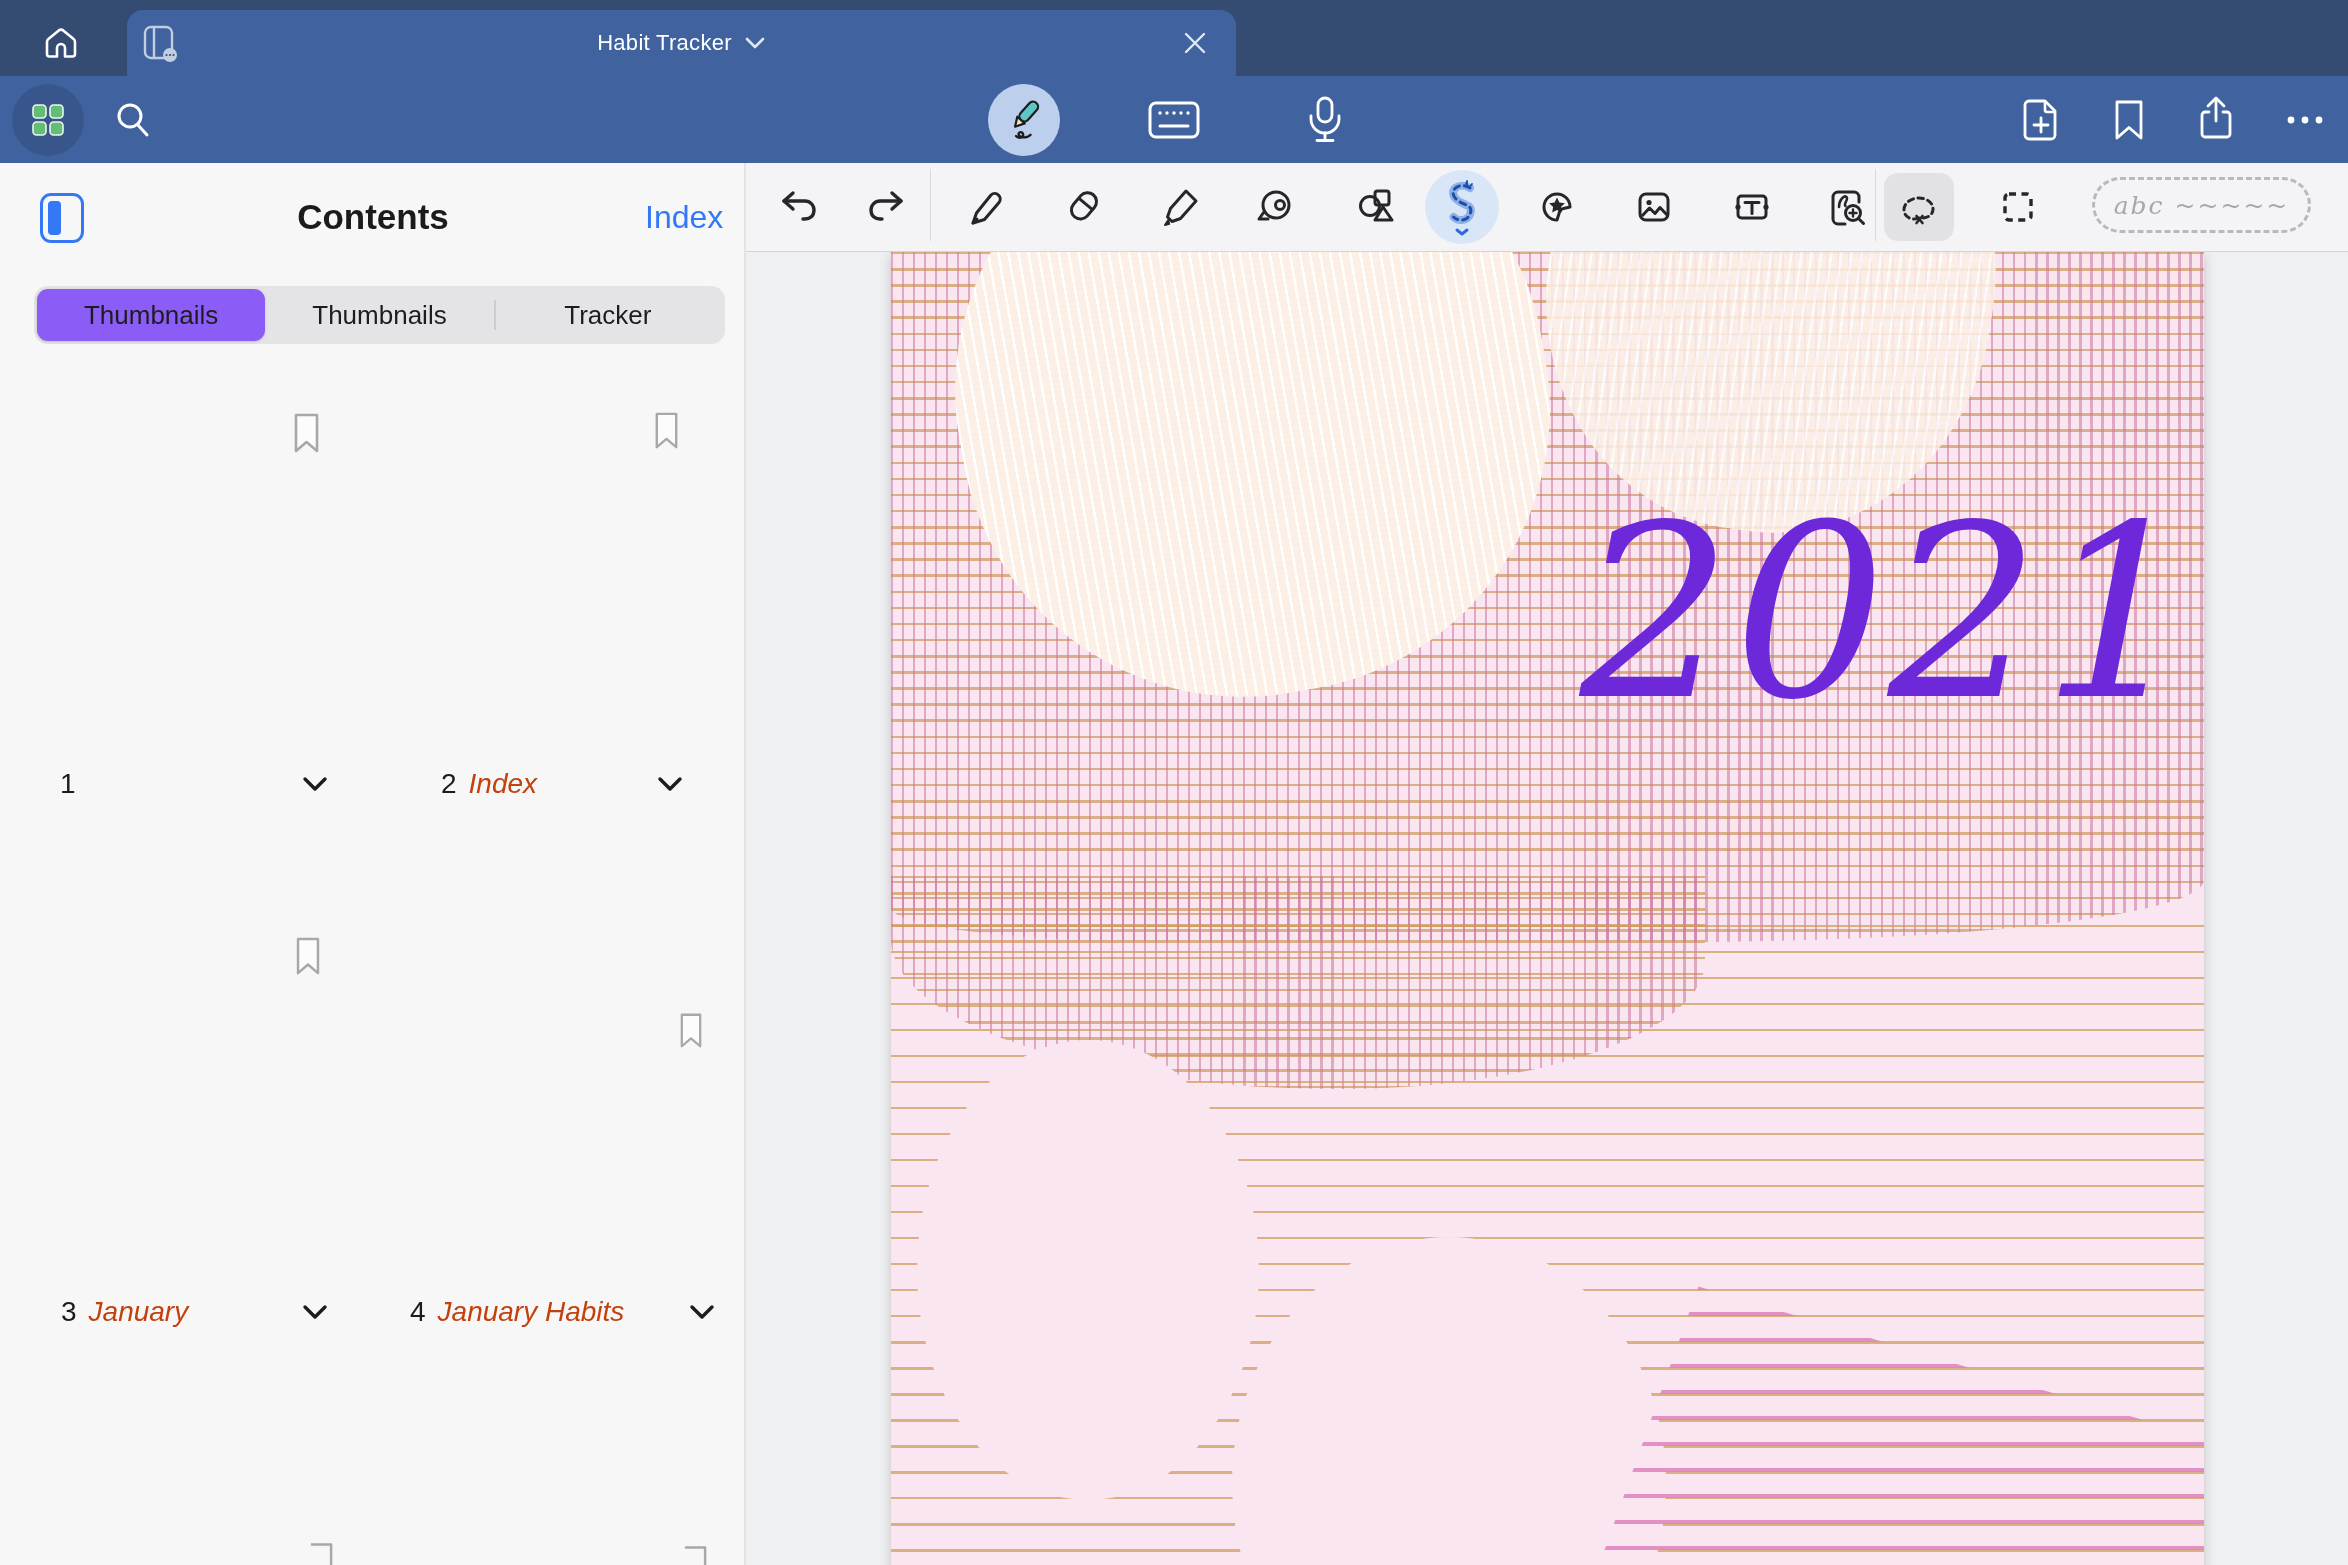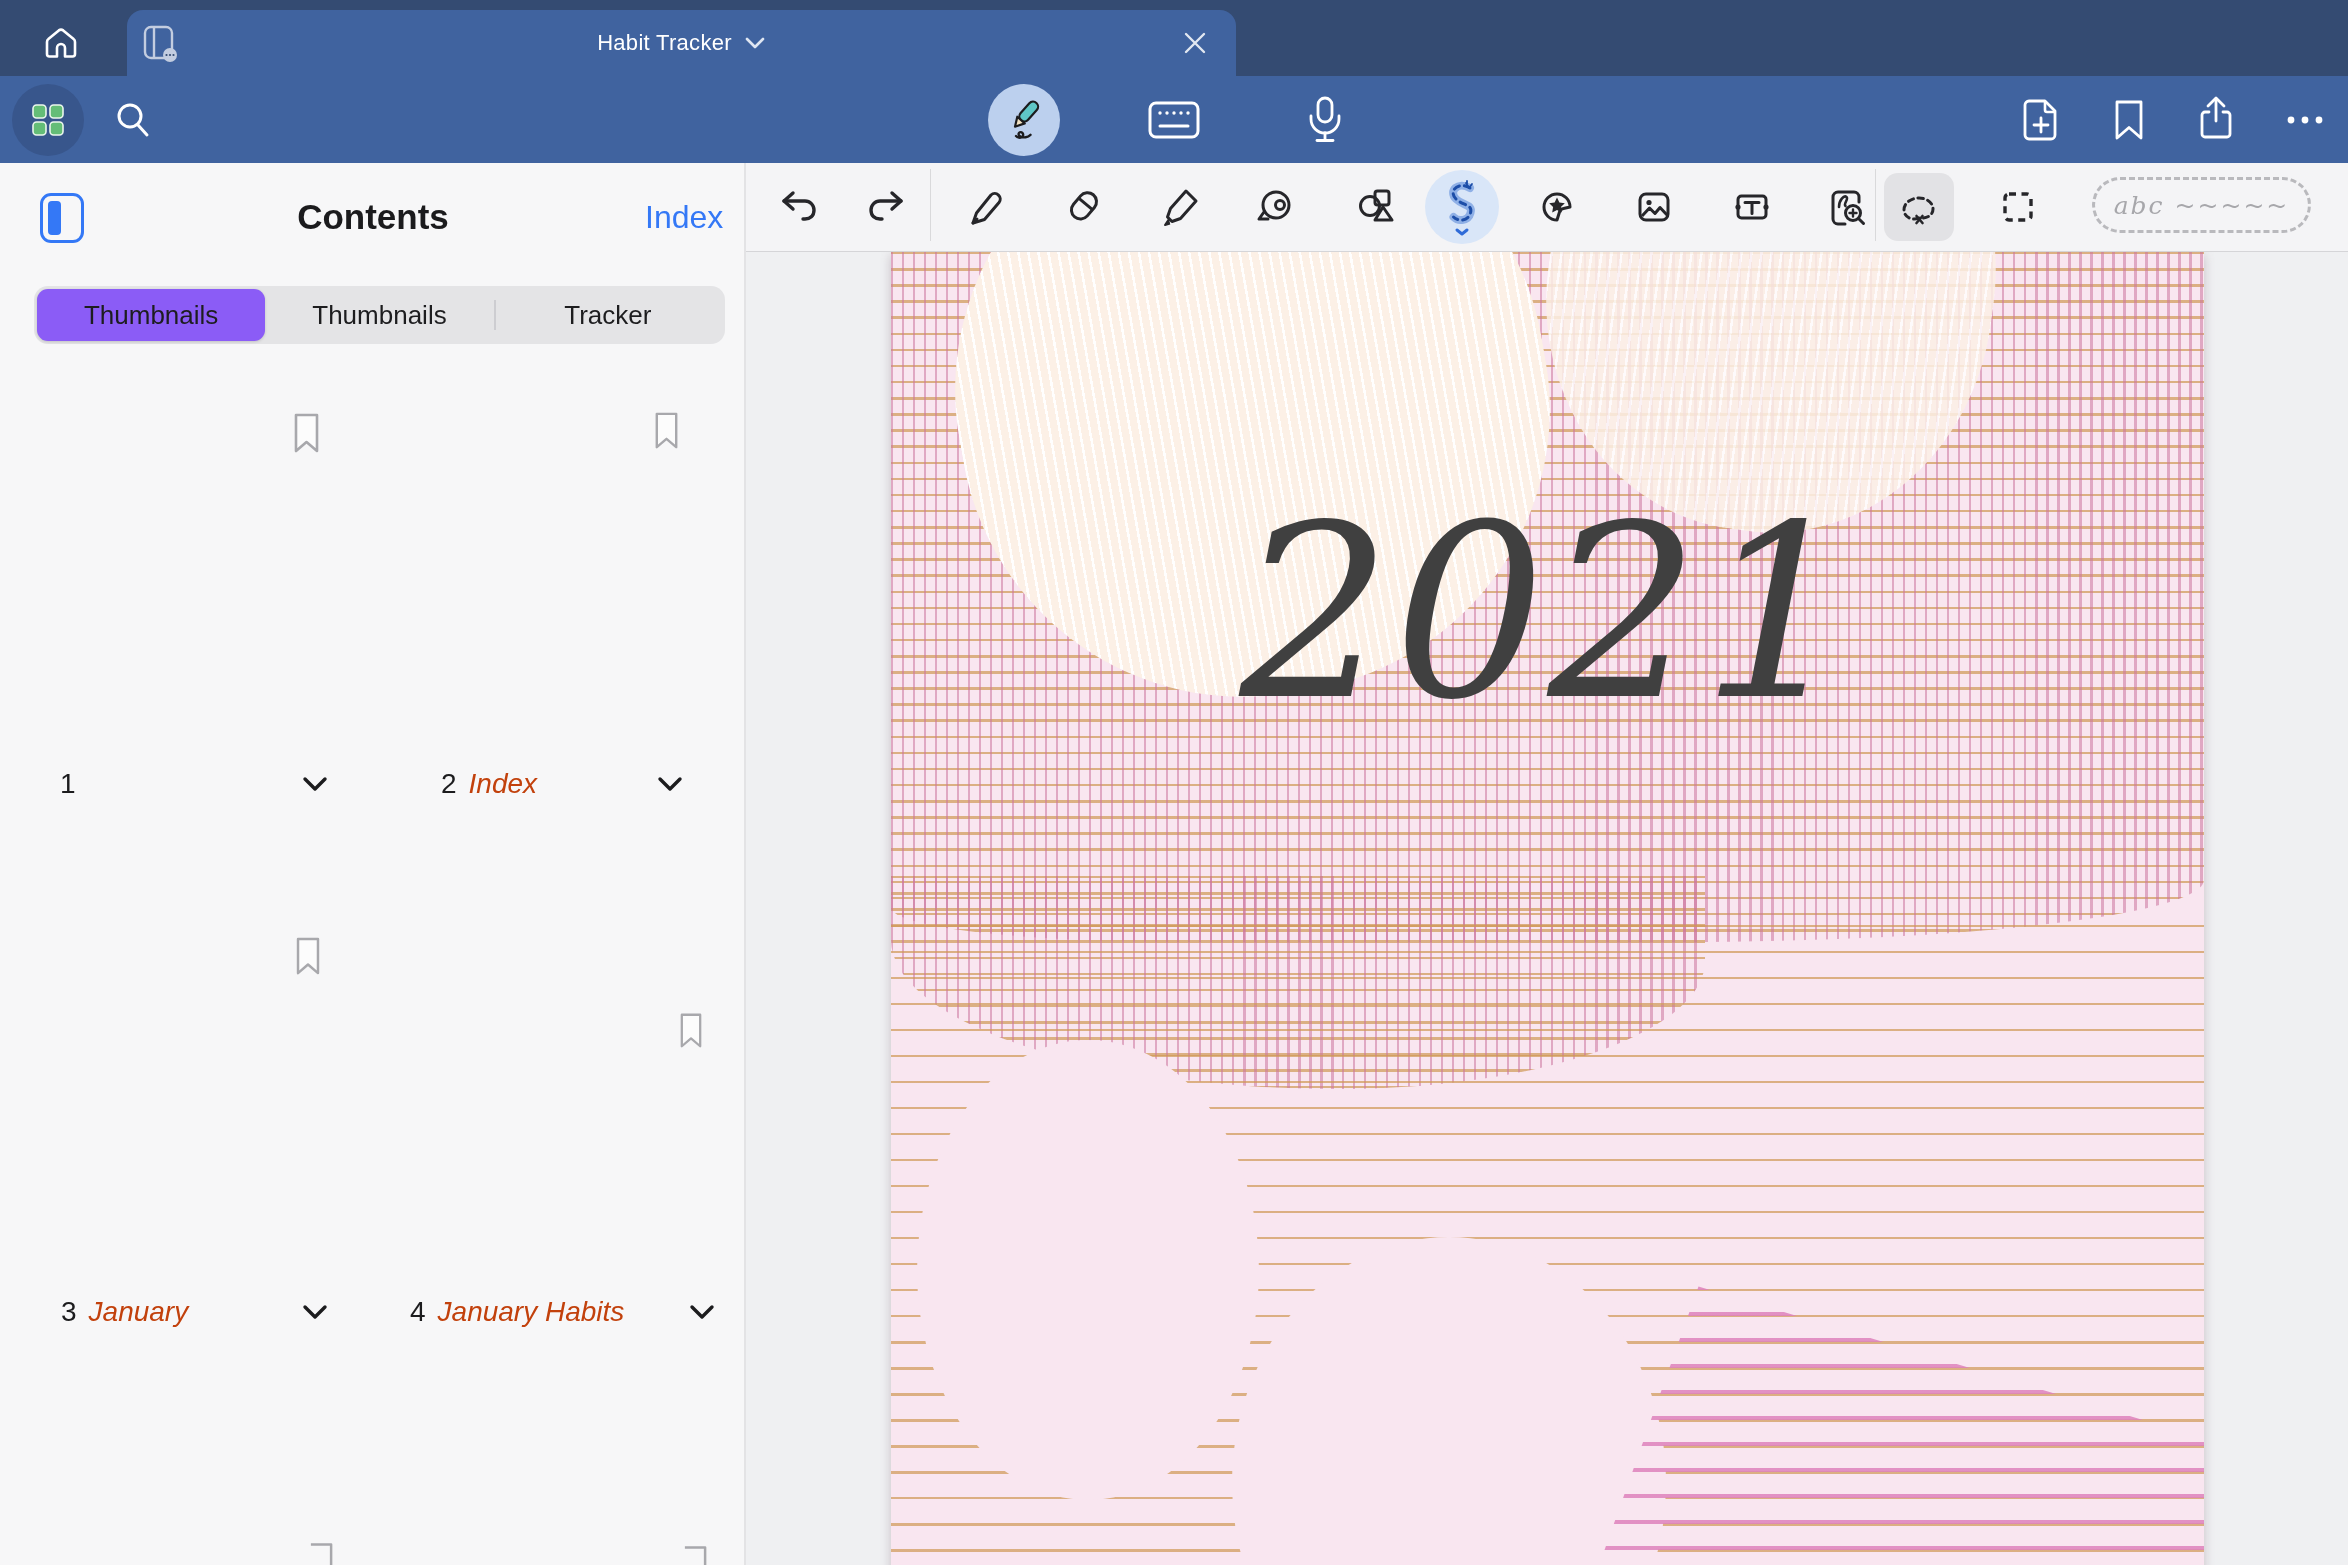--- a/index.html
+++ b/index.html
@@ -157,22 +157,22 @@
   .ca-horiz { left:0; top:41%; right:0; bottom:0;
       background-image:repeating-linear-gradient(180deg, var(--goldline) 0 var(--lt), transparent var(--lt) var(--hg)); }
   .ca-plain { border-radius:50%; background:#f9e6f0; }
   .ca-plain1 { left:2%; top:48%; width:26%; height:28%; }
   .ca-plain2 { left:26%; top:60%; width:33%; height:30%; }
   .ca-stripes { left:45%; top:63%; right:0; bottom:0;
       background-image:repeating-linear-gradient(180deg, var(--stripepink) 0 var(--plt), transparent var(--plt) var(--hg));
       clip-path:polygon(30% 0, 100% 25%, 100% 100%, 0 100%); }
   .ca-pinkblob { left:-5%; bottom:-8%; width:112%; height:26%; background:#f6d4e8;
       border-radius:55% 45% 0 0 / 95% 75% 0 0; }
-  .ca-year { left:0; right:0; text-align:center; font-family:"DejaVu Serif", serif;
-             font-style:italic; color:#404040; line-height:1; letter-spacing:2px; }
+  .ca-year { left:0; right:8px; text-align:right; font-family:"DejaVu Serif", serif;
+             font-style:italic; color:#6d28d9; line-height:1; letter-spacing:2px; }
   #page .ca-year { top:242px; font-size:239px; }
   #thumb-1 .ca-year { top:52px; font-size:51px; letter-spacing:0; }
   #thumb-1 .cover-art { --lt:1px; --vg:3.2px; --hg:6.5px; --plt:1.6px; }
   #t5-days { position:absolute; left:117px; top:12px; font-family:"Liberation Serif", serif;
              font-size:11px; letter-spacing:7px; color:#c7c7cc; }
 </style>
 </head>
 <body>
 
 <div class="abs" id="navy-bar"></div>

